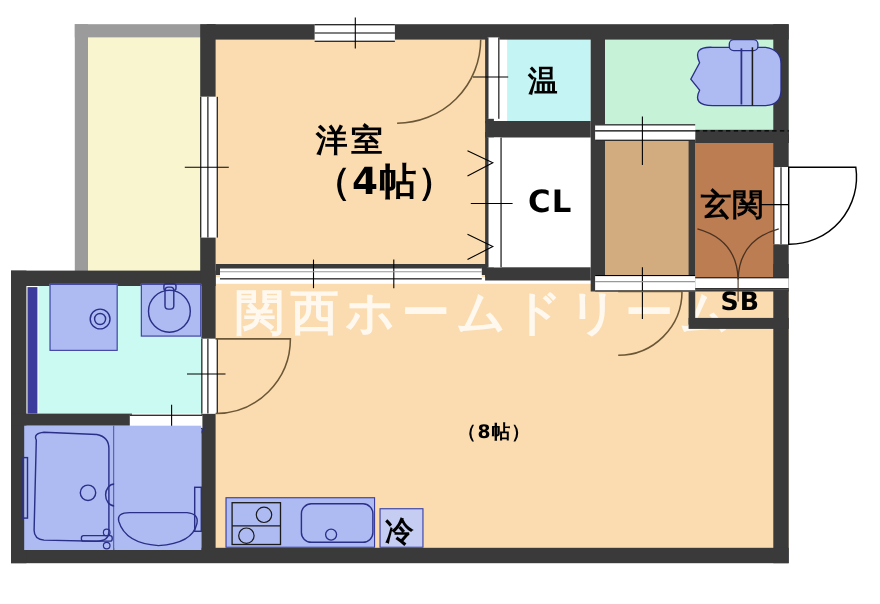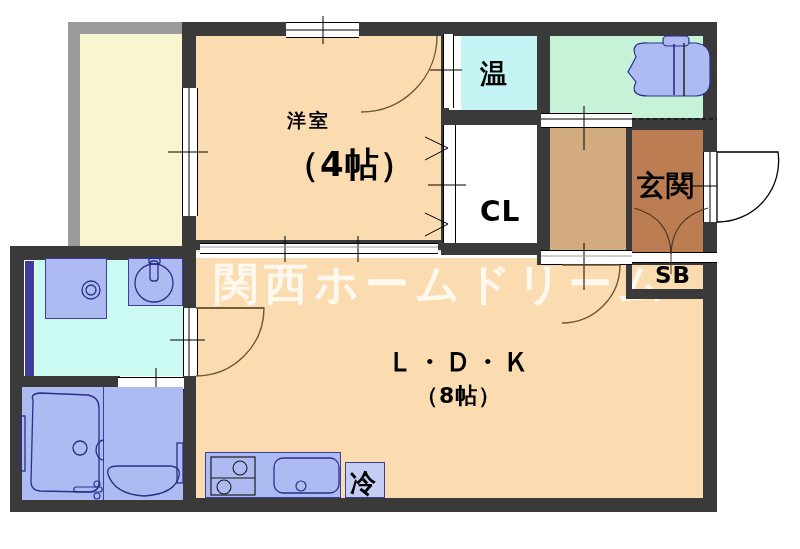--- a/index.html
+++ b/index.html
@@ -224,27 +224,26 @@
 
   <svg style="left:0;top:0;width:800px;height:549px;">
     <path d="M636,57 Q629,42 648,43 L696,43 Q710,45 710,58 L710,82 Q710,95 696,96 L648,96 Q629,96 636,82
              L628,72 Z" fill="#aebbf2" stroke="#2a2f88" stroke-width="1.2"></path>
     <rect x="663" y="36" width="26" height="10" rx="4" fill="#aebbf2" stroke="#2a2f88" stroke-width="1.2"></rect>
     <line x1="674" y1="44" x2="674" y2="95" stroke="#2a2f88" stroke-width="1.6"></line>
     <line x1="684" y1="43" x2="684" y2="96" stroke="#1b1b1b" stroke-width="1.4"></line>
   </svg>
 
 
-  <div class="lbl lbl-jp" style="left:287px;top:108px;font-size:19px;letter-spacing:3px;">洋室</div>
+  <div class="lbl lbl-jp" style="left:287px;top:108px;font-size:29px;letter-spacing:3px;">洋室</div>
   <div class="lbl lbl-jp" style="left:285px;top:142px;font-size:34px;">（4帖）</div>
 
-  <div class="lbl lbl-jp" style="left:387px;top:344px;font-size:27px;letter-spacing:2px;">Ｌ・Ｄ・Ｋ</div>
-  <div class="lbl lbl-jp" style="left:416px;top:381px;font-size:22px;">（8帖）</div>
-
-  <div class="lbl" style="left:480px;top:167px;font-size:28px;letter-spacing:1px;margin-top:28px;">CL</div>
+  <div class="lbl lbl-jp" style="left:416px;top:381px;font-size:17px;">（8帖）</div>
+
+  <div class="lbl" style="left:480px;top:167px;font-size:28px;letter-spacing:1px;">CL</div>
 
   <div class="lbl lbl-jp" style="left:480px;top:56px;font-size:27px;">温</div>
 
   <div class="lbl lbl-jp" style="left:637px;top:167px;font-size:28px;letter-spacing:1px;">玄関</div>
 
   <div class="lbl" style="left:655px;top:262px;font-size:23px;letter-spacing:1px;">SB</div>
 
   <div class="lbl lbl-jp" style="left:350px;top:466px;font-size:26px;">冷</div>
 
 </div>

